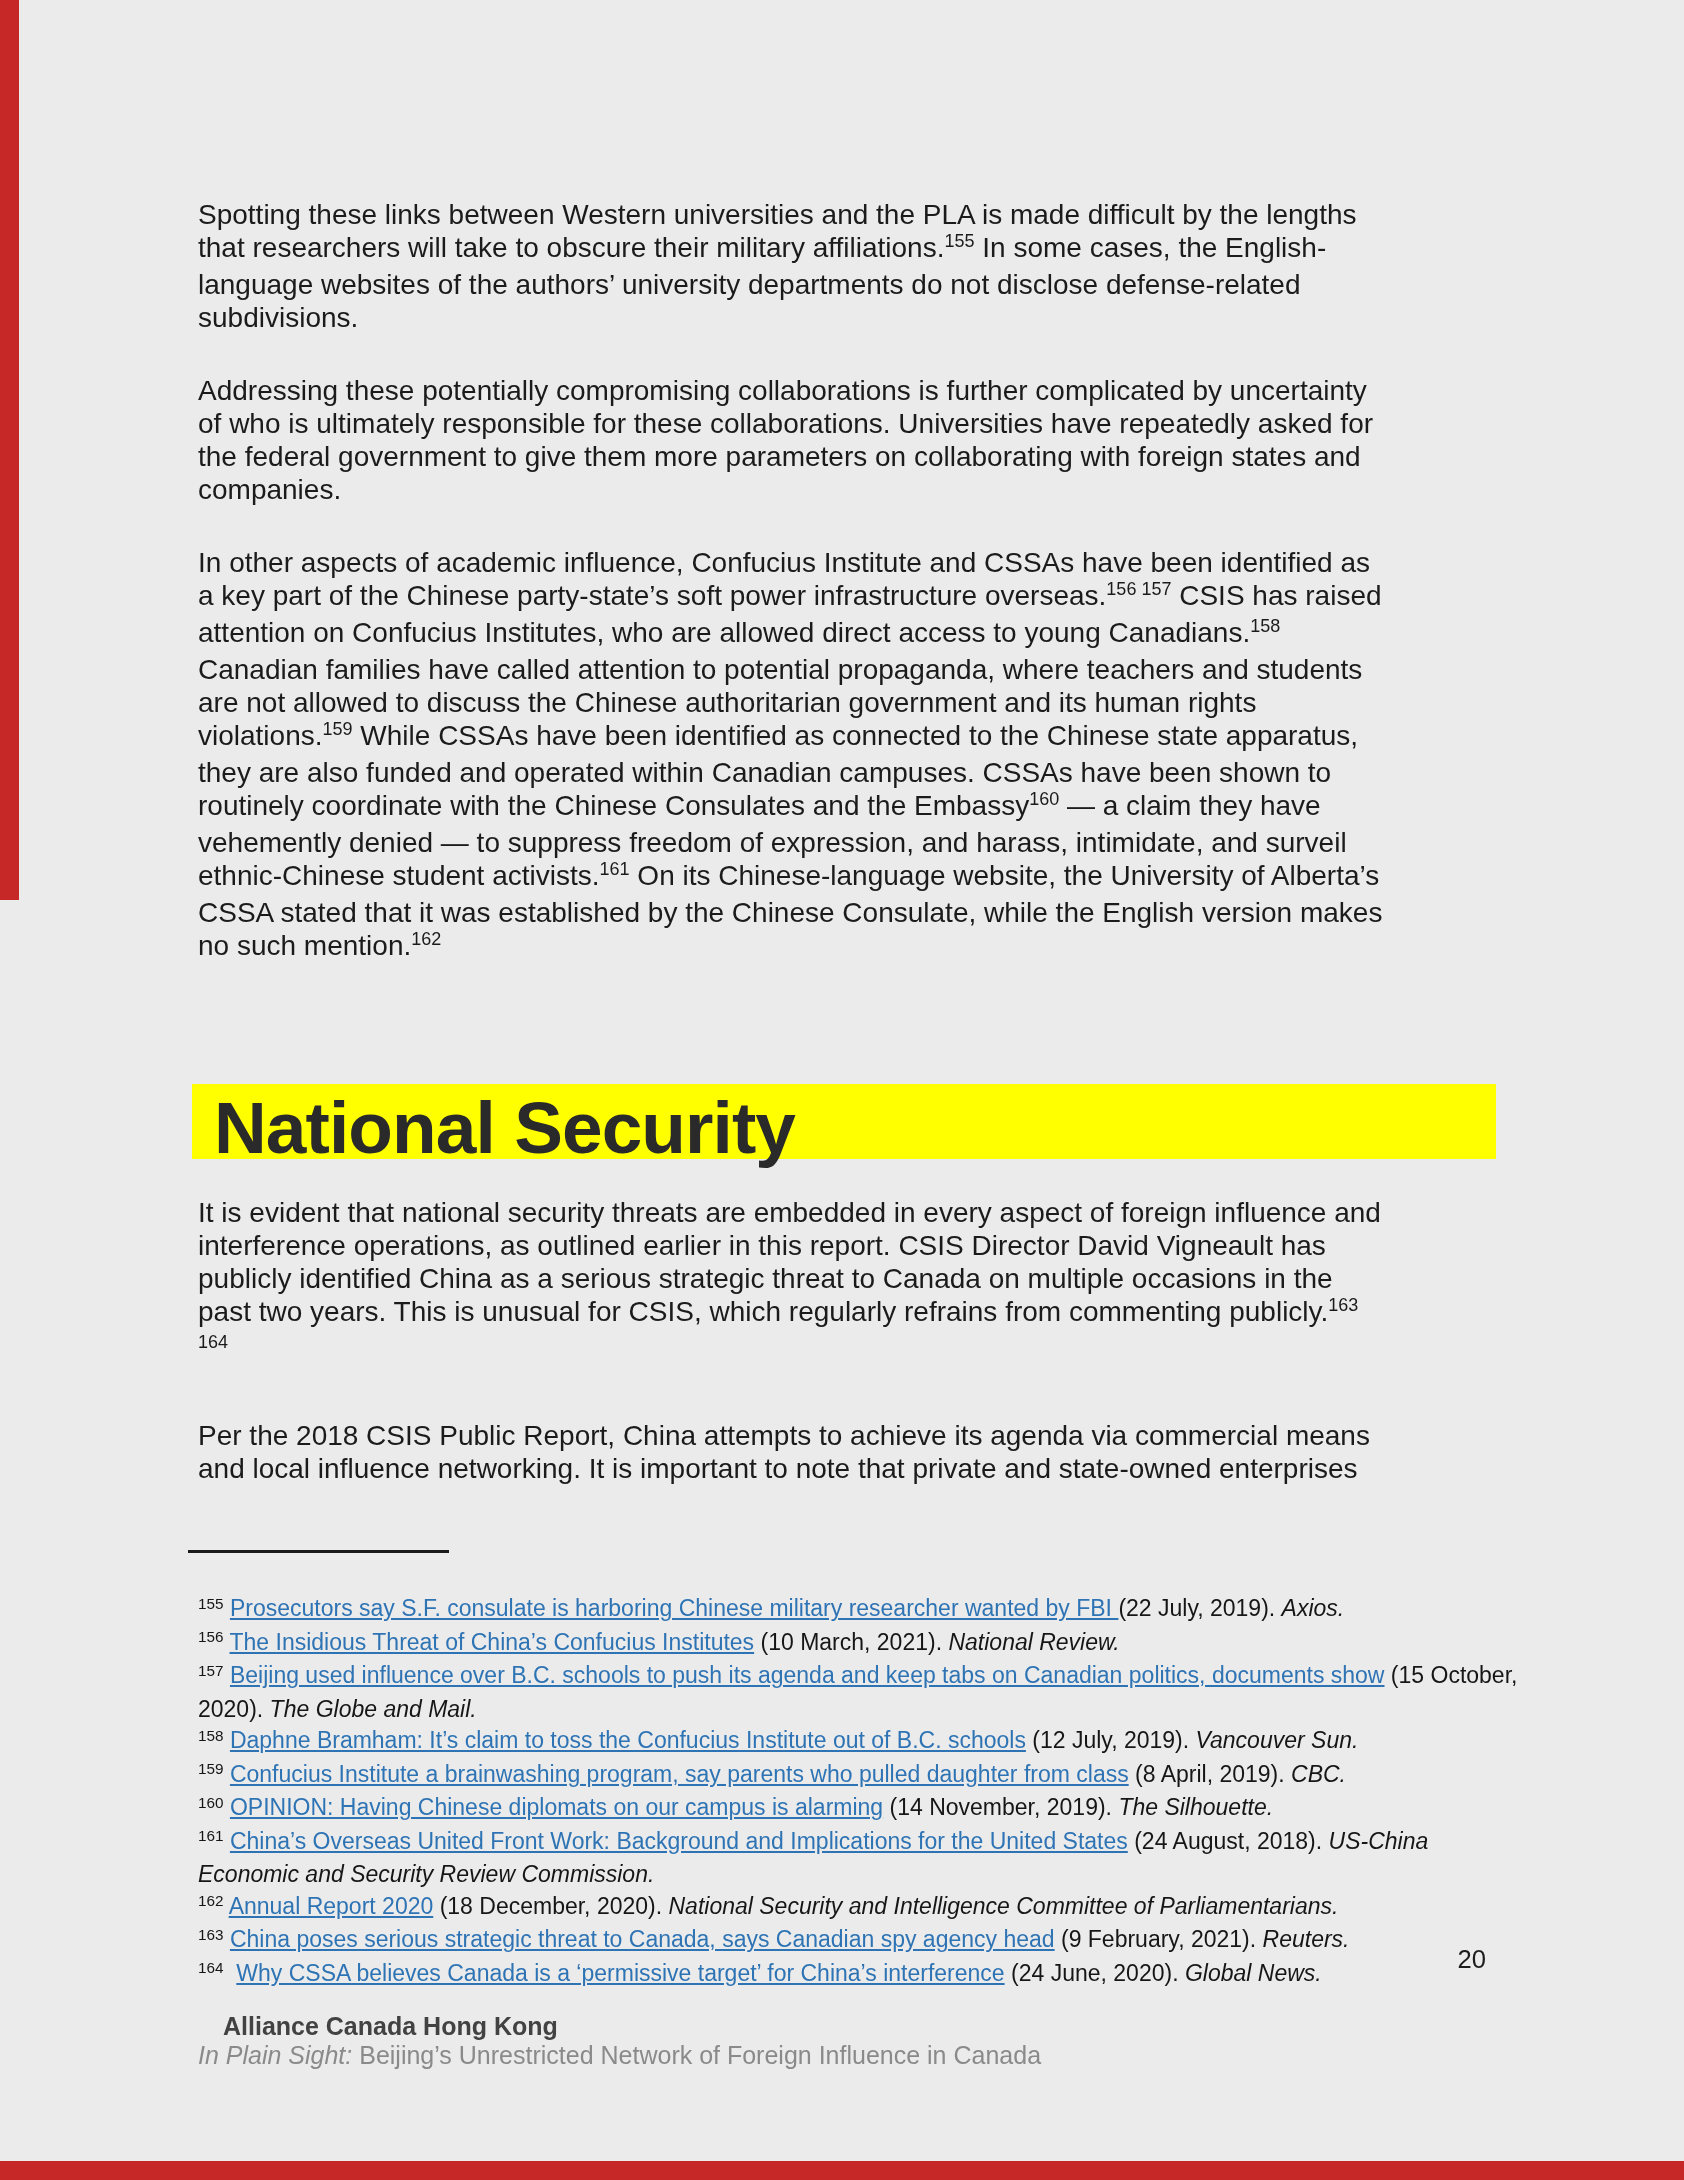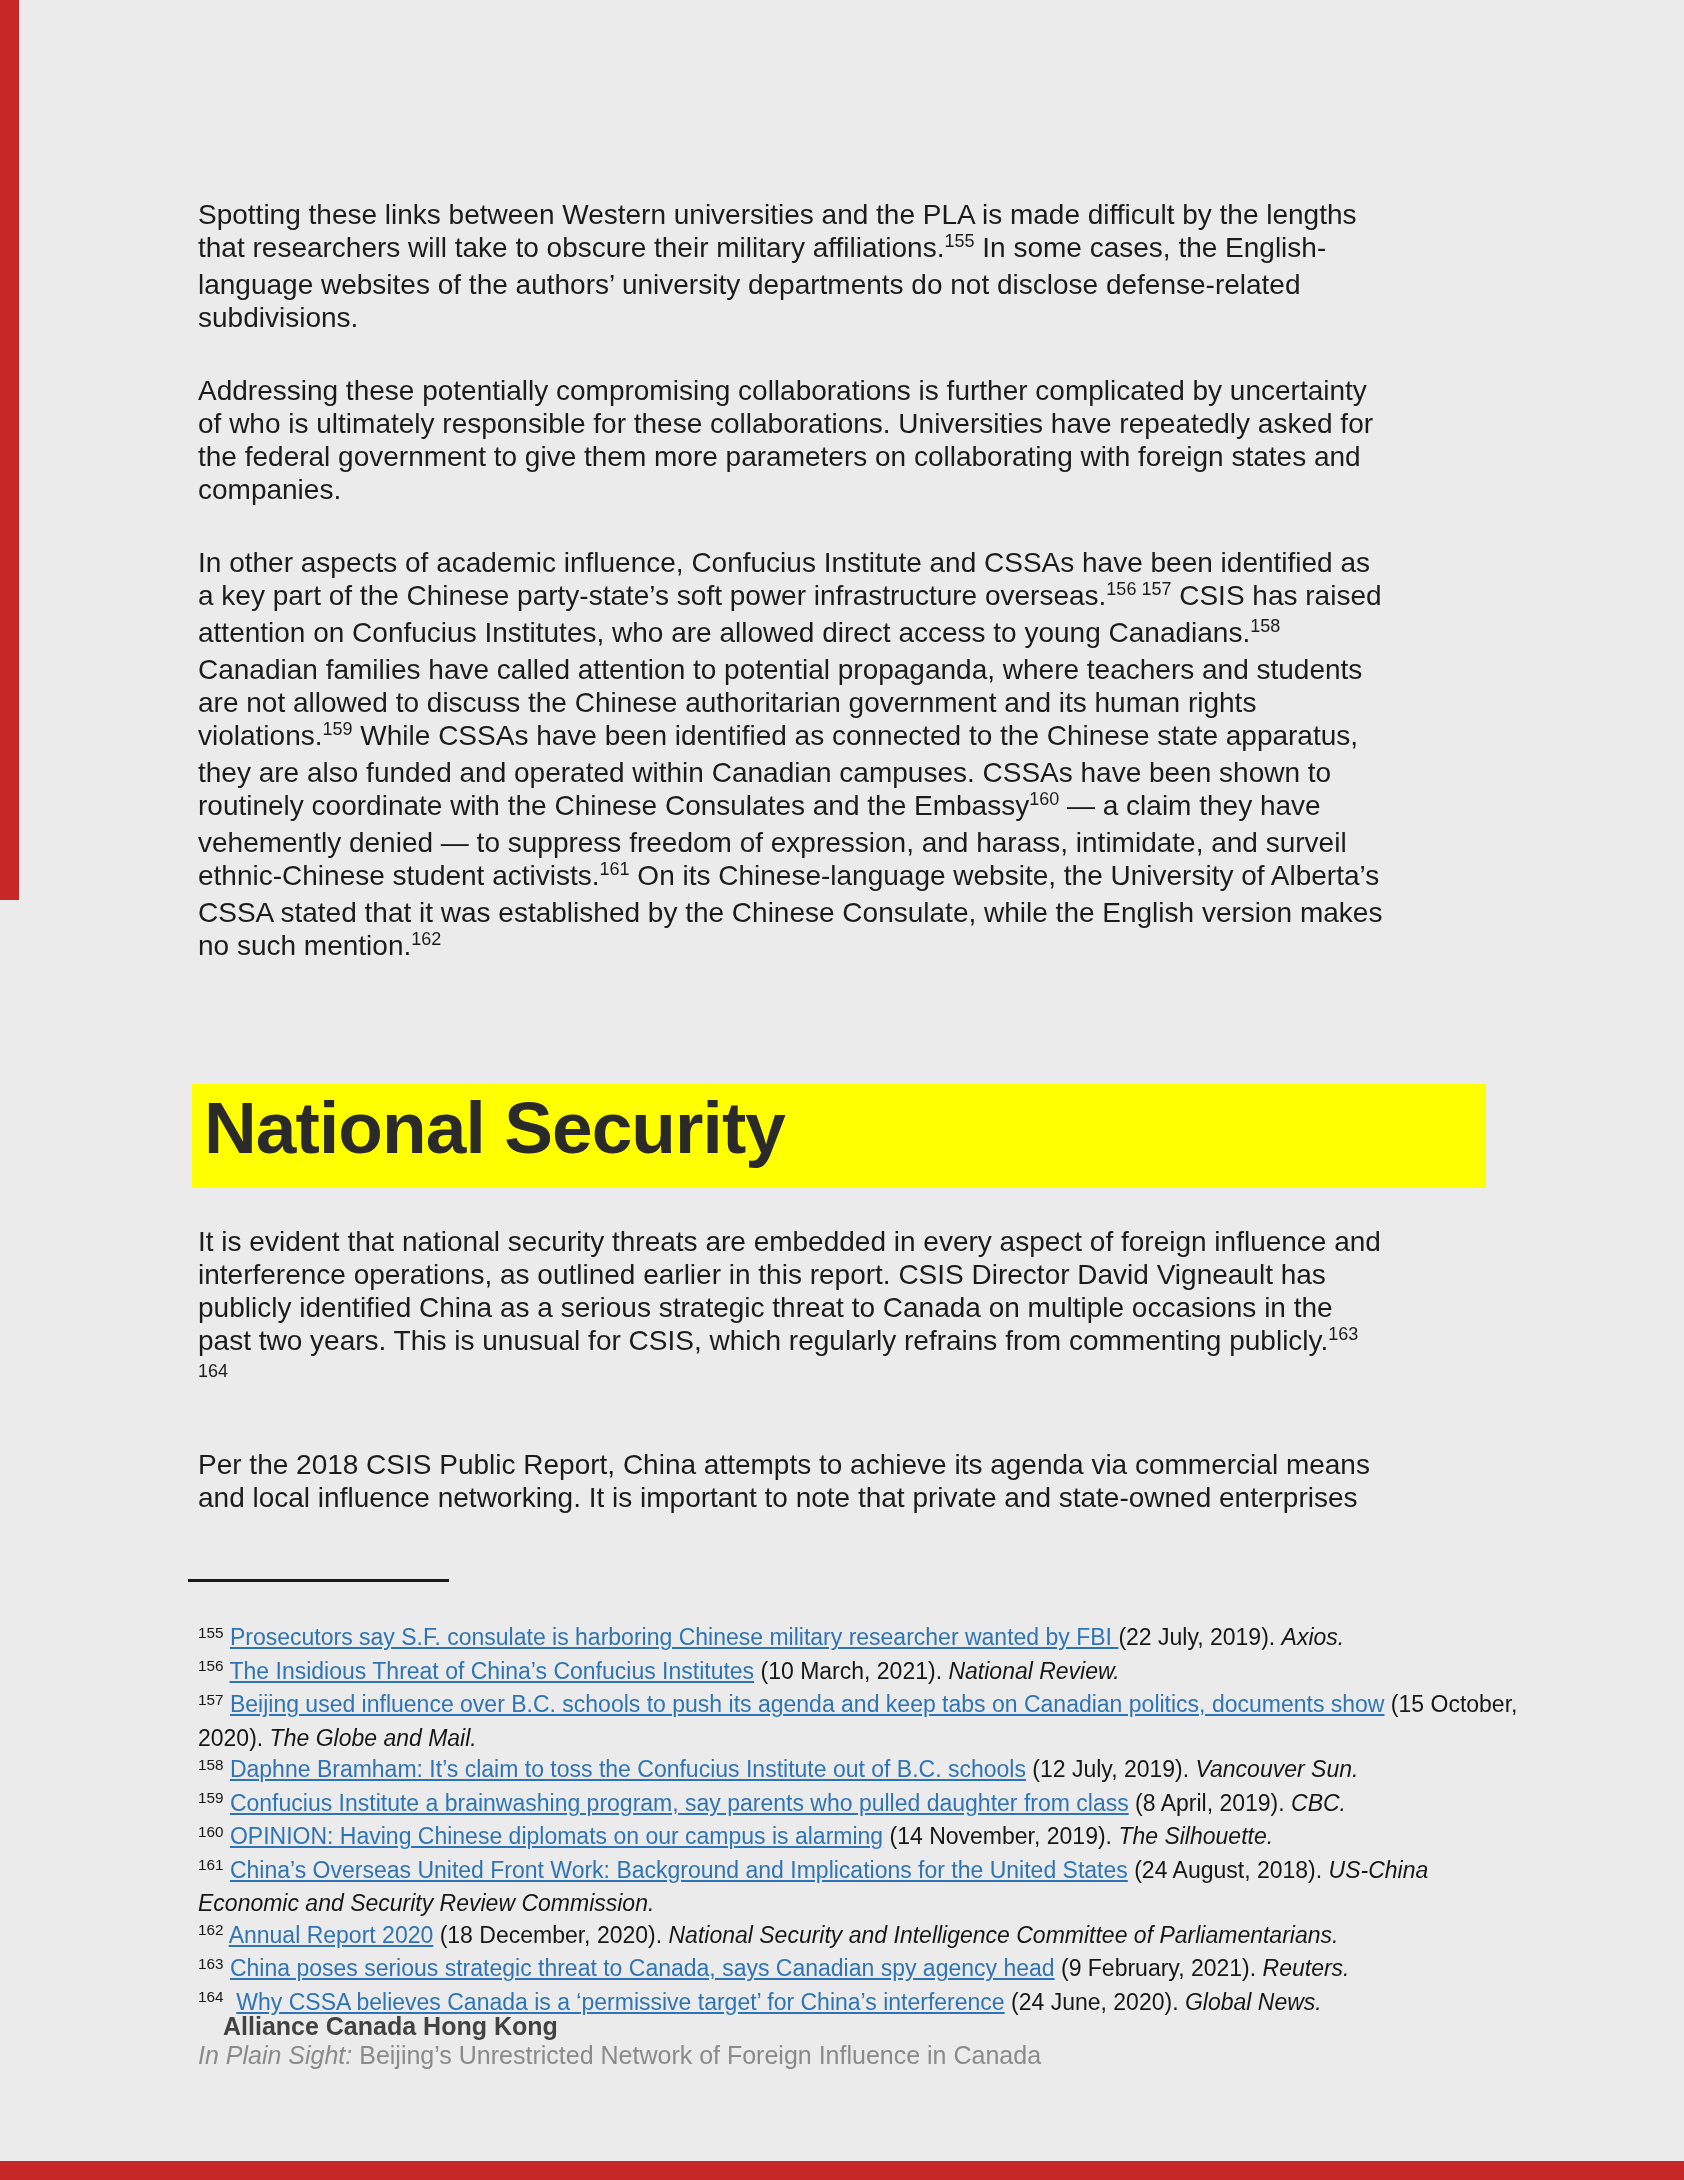--- a/index.html
+++ b/index.html
@@ -11,22 +11,22 @@
     color:#1b1b1b;
     overflow:hidden;
   }
   .edge-left{position:absolute;left:0;top:0;width:19px;height:900px;}
   .edge-bottom{position:absolute;left:0;bottom:0;width:1685px;height:20.4px;}
   .content{position:absolute;left:198px;top:198px;width:1288px;}
   .para{font-size:28px;line-height:33px;margin:0 0 40px 0;}
   .line{white-space:pre;}
   .para .sup{font-size:18px;position:relative;top:-10.2px;}
   .heading-bar{
-    margin:118px 0 0 -6px;width:1282px;height:104px;
-    padding-left:12px;
+    margin:118px 0 0 -6px;width:1282px;height:75px;
+    padding-left:22px;
   }
   .heading-text{
     font-size:73px;font-weight:bold;line-height:87px;
     color:#2a2a2a;letter-spacing:-0.9px;
   }
   .p-after-heading{margin-top:37px;}
   .p-last-body{margin-top:50px;}
   .fn-sep{width:261px;height:3.4px;background:#1a1a1a;margin:65px 0 0 -10.2px;}
   .footnotes{margin-top:40px;font-size:23px;line-height:31.5px;color:#161616;}
   .footnotes .sup{font-size:15.3px;position:relative;top:-7.7px;}
@@ -109,20 +109,21 @@
         <div class="line"><span class="sup">160</span><span> </span><span class="link" style="color: rgb(46, 116, 181);">OPINION: Having Chinese diplomats on our campus is alarming</span><span> (14 November, 2019). </span><span class="i">The Silhouette.</span></div>
         <div class="line"><span class="sup">161</span><span> </span><span class="link" style="color: rgb(46, 116, 181);">China’s Overseas United Front Work: Background and Implications for the United States</span><span> (24 August, 2018). </span><span class="i">US-China</span></div>
         <div class="line"><span class="i">Economic and Security Review Commission.</span></div>
         <div class="line"><span class="sup">162</span><span> </span><span class="link" style="color: rgb(46, 116, 181);">Annual Report 2020</span><span> (18 December, 2020). </span><span class="i">National Security and Intelligence Committee of Parliamentarians.</span></div>
         <div class="line"><span class="sup">163</span><span> </span><span class="link" style="color: rgb(46, 116, 181);">China poses serious strategic threat to Canada, says Canadian spy agency head</span><span> (9 February, 2021). </span><span class="i">Reuters.</span></div>
         <div class="line"><span class="sup">164</span><span>  </span><span class="link" style="color: rgb(46, 116, 181);">Why CSSA believes Canada is a ‘permissive target’ for China’s interference</span><span> (24 June, 2020). </span><span class="i">Global News.</span></div>
       </div>
 
   </div>
 
+  <div class="pagenum">20</div>
 
   <div class="footer">
     <div class="footer-org">Alliance Canada Hong Kong</div>
     <div class="footer-title"><span class="i">In Plain Sight:</span><span> Beijing’s Unrestricted Network of Foreign Influence in Canada</span></div>
   </div>
 
 </div>
 
 
 </body></html>

